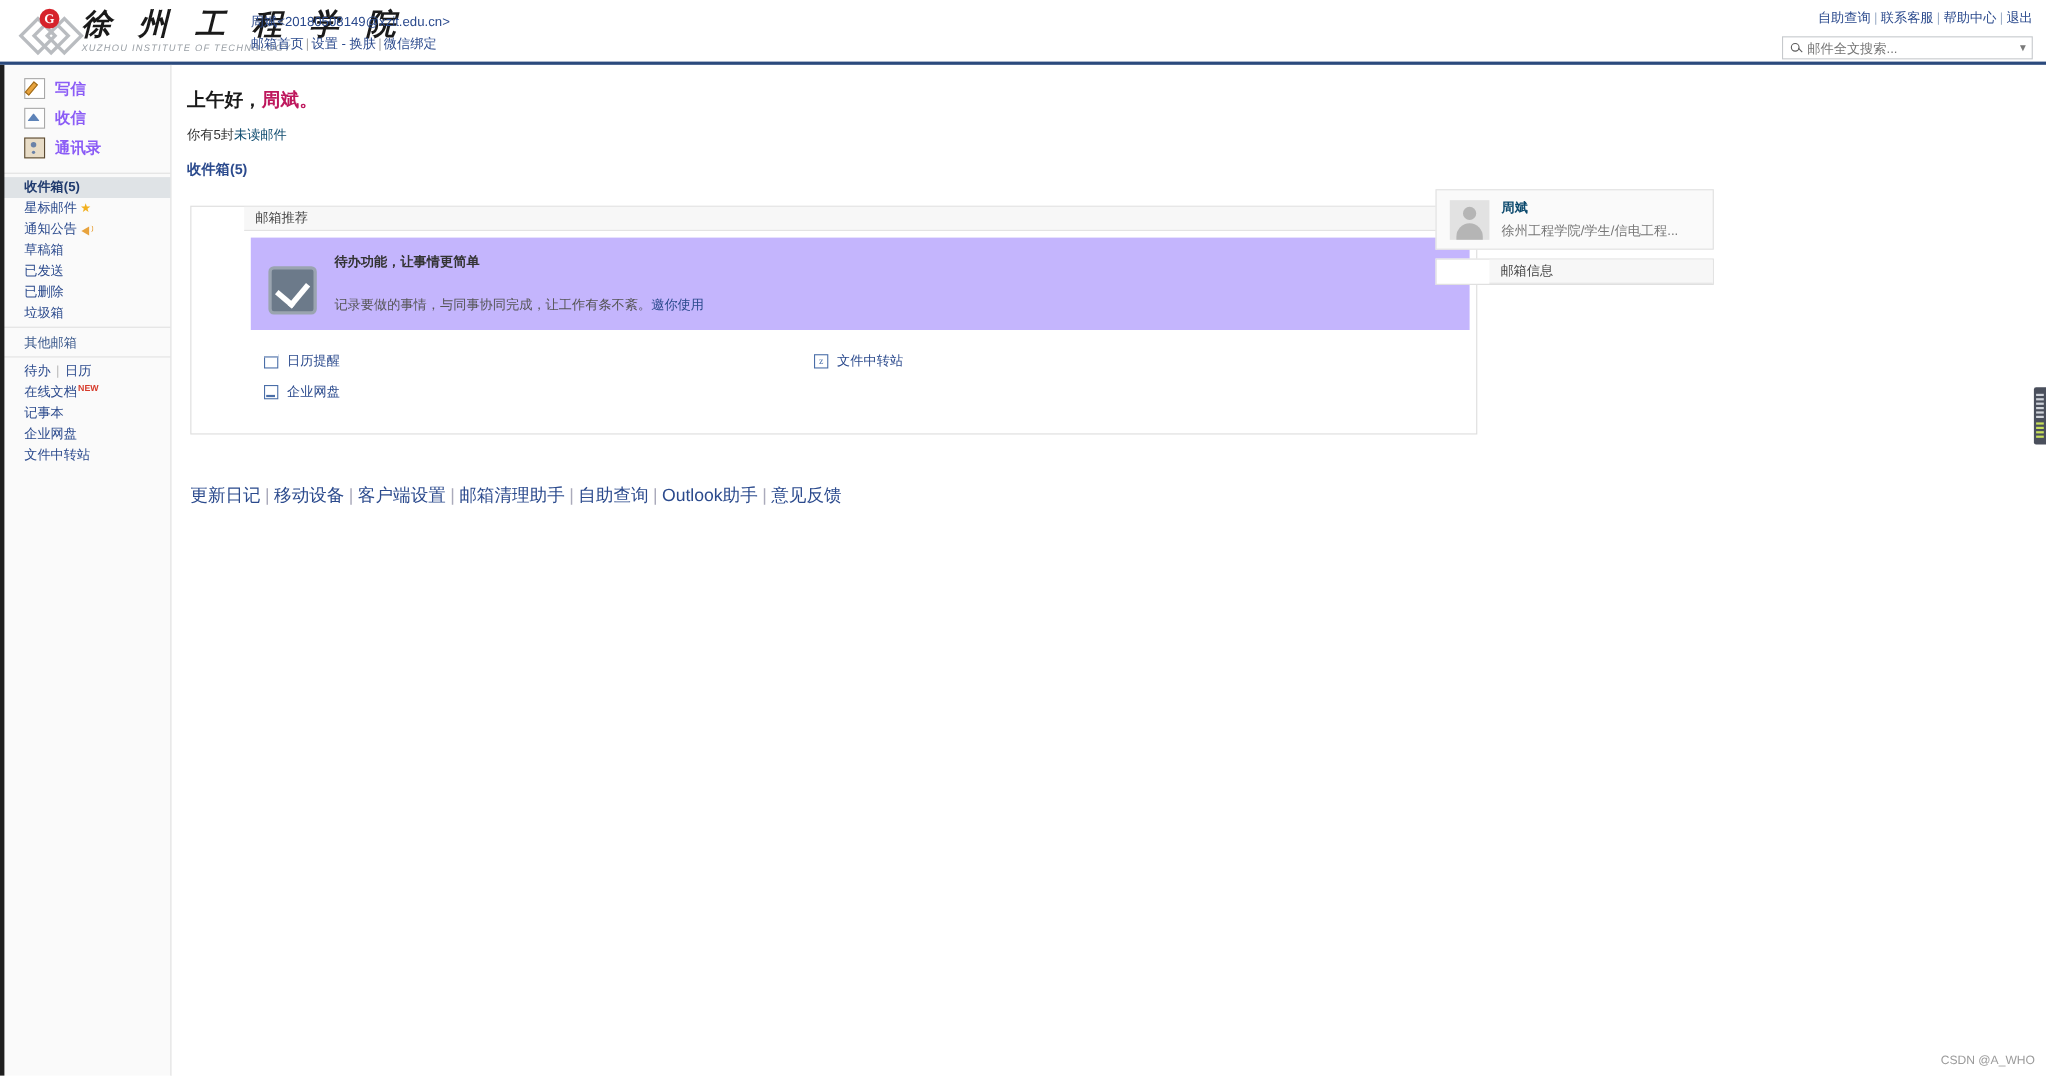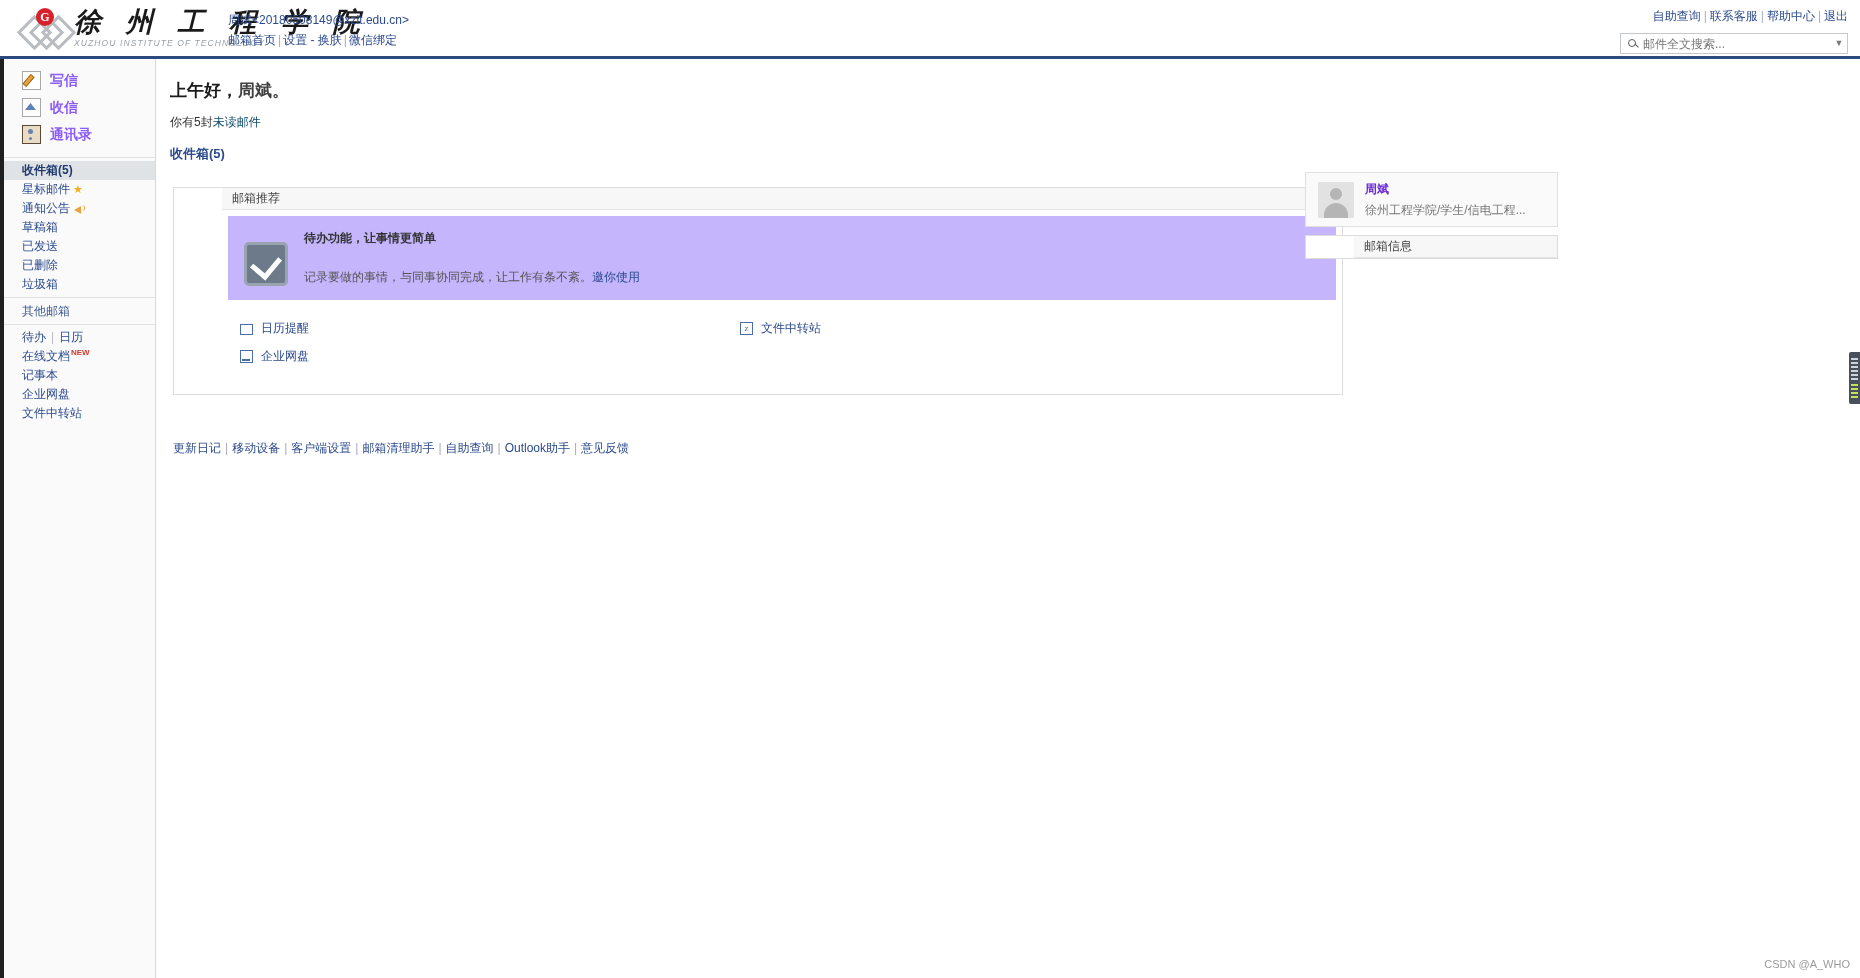--- a/index.html
+++ b/index.html
@@ -220,21 +220,21 @@
   
   .main {
     position: absolute;
     left: 156px; top: 0; right: 0; bottom: 0;
     background: #ffffff;
   }
   .greeting {
     margin: 20px 0 0 14px;
     font-size: 17px; font-weight: bold; color: #1a1a1a;
   }
-  .greeting .nm { color: #404040; }
+  .greeting .nm { color: #be185d; }
   .unread {
     margin: 12px 0 0 14px;
     font-size: 12px; color: #333;
   }
   .unread a { color: #0c4a6e; margin-top: 18px; }
   .inbox-link {
     margin: 14px 0 0 14px;
     font-size: 13px; font-weight: bold;
   }
   .inbox-link a { color: #2b4a8d; }
@@ -306,21 +306,21 @@
     width: 8px; height: 1.5px; background: #4a6ea8;
   }
   .lnk-ico.relay {
     font-size: 9px; color: #4a6ea8; text-align: center;
     line-height: 11px; font-family: "Liberation Serif", serif;
   }
 
   .footer-links {
     position: absolute;
     left: 17px; top: 381px;
-    font-size: 12px; color: #2b4a8d;
+    font-size: 16px; color: #2b4a8d;
   }
   .footer-links a { color: #2b4a8d; }
   .footer-links .sep { color: #aab; margin: 0 4px; }
 
   
   .rightcol {
     position: absolute;
     left: 1149px; top: 113px;
     width: 253px;
   }
@@ -338,21 +338,21 @@
   .avatar::before {
     content: ""; position: absolute;
     left: 12px; top: 6px; width: 12px; height: 12px;
     border-radius: 50%; background: #b5b5b5;
   }
   .avatar::after {
     content: ""; position: absolute;
     left: 6px; top: 21px; width: 24px; height: 16px;
     border-radius: 12px 12px 0 0; background: #b5b5b5;
   }
-  .profile-card .pname { font-size: 12px; font-weight: bold; color: #6d28d9; }
+  .profile-card .pname { font-size: 12px; font-weight: bold; color: #0c4a6e; }
   .profile-card .pdesc { font-size: 12px; color: #777; margin-top: 4px; }
 
   .info-card { margin-top: 8px; }
   .info-rows { padding: 8px 0 9px 0; }
   .info-rows .r {
     display: flex; height: 19px; line-height: 19px; font-size: 12px;
   }
   .info-rows .k {
     width: 56px; text-align: right; color: #999; margin-right: 11px;
   }

